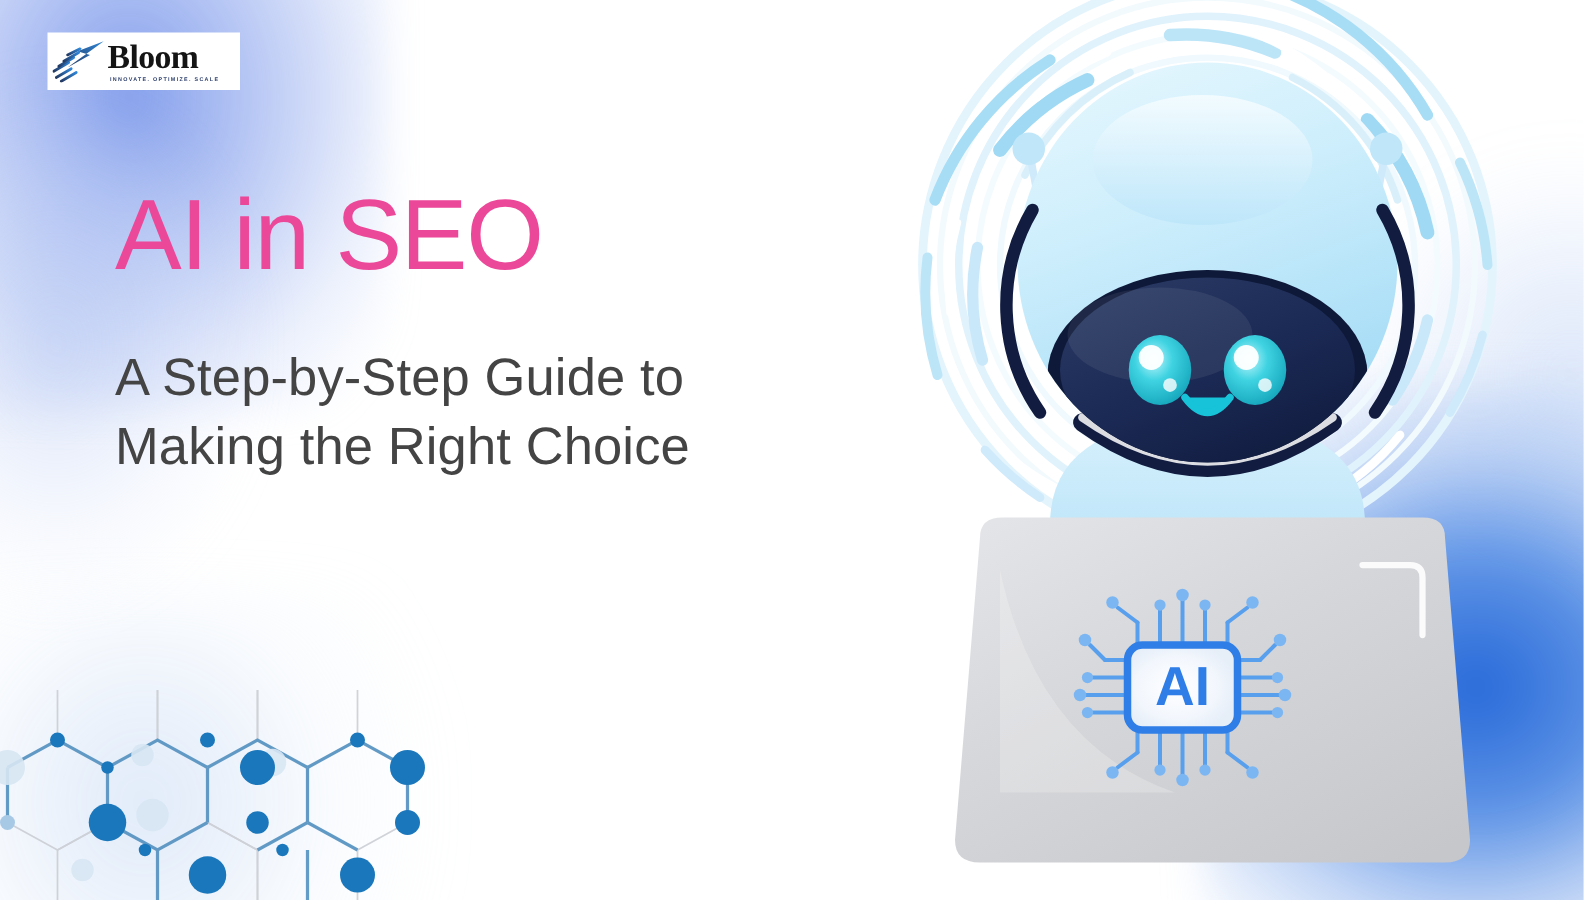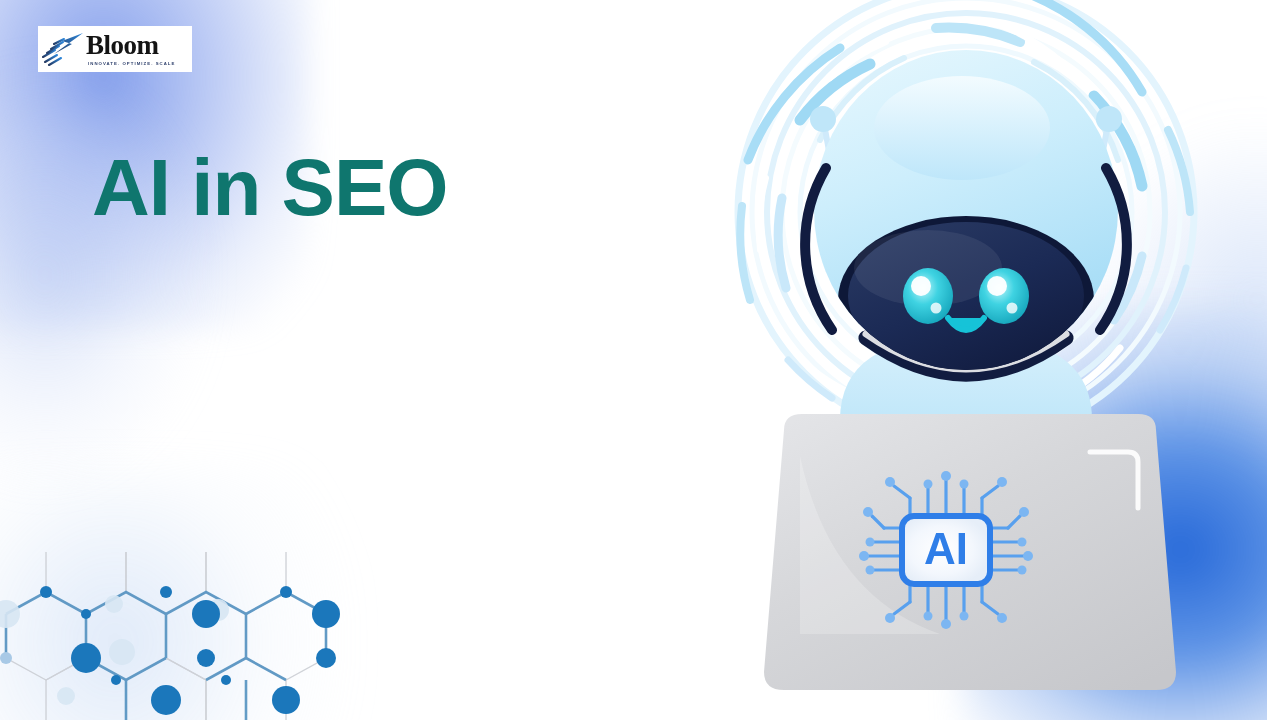--- a/index.html
+++ b/index.html
@@ -53,21 +53,21 @@
   .logo-tag{
     font-size:4.3px;font-weight:700;color:#2d3f6b;letter-spacing:1.05px;
     margin-top:3px;margin-left:2px;white-space:nowrap;
   }
 
   
   .headline{
     position:absolute;left:92px;top:148px;width:560px;
   }
   .title{
-    font-size:80px;font-weight:700;color:#0f766e;letter-spacing:-1px;
+    font-size:80px;font-weight:400;color:#ec4899;letter-spacing:-1px;
     line-height:1;margin:0;white-space:nowrap;
   }
   .subtitle{
     margin:46px 0 0 0;font-size:42px;font-weight:400;color:#444444;
     line-height:1.32;letter-spacing:.1px;max-width:540px;
   }
 
   
   .hexnet{position:absolute;left:-8px;bottom:-8px;width:352px;height:176px;}
 
@@ -334,15 +334,16 @@
       </g>
     </svg>
     <div class="logo-txt">
       <span class="logo-word">Bloom</span>
       <span class="logo-tag">INNOVATE. OPTIMIZE. SCALE</span>
     </div>
   </div>
 
   <div class="headline">
     <h1 class="title">AI in SEO</h1>
+    <p class="subtitle">A Step-by-Step Guide to Making the Right Choice</p>
   </div>
 
 </div>
 
 </body></html>

